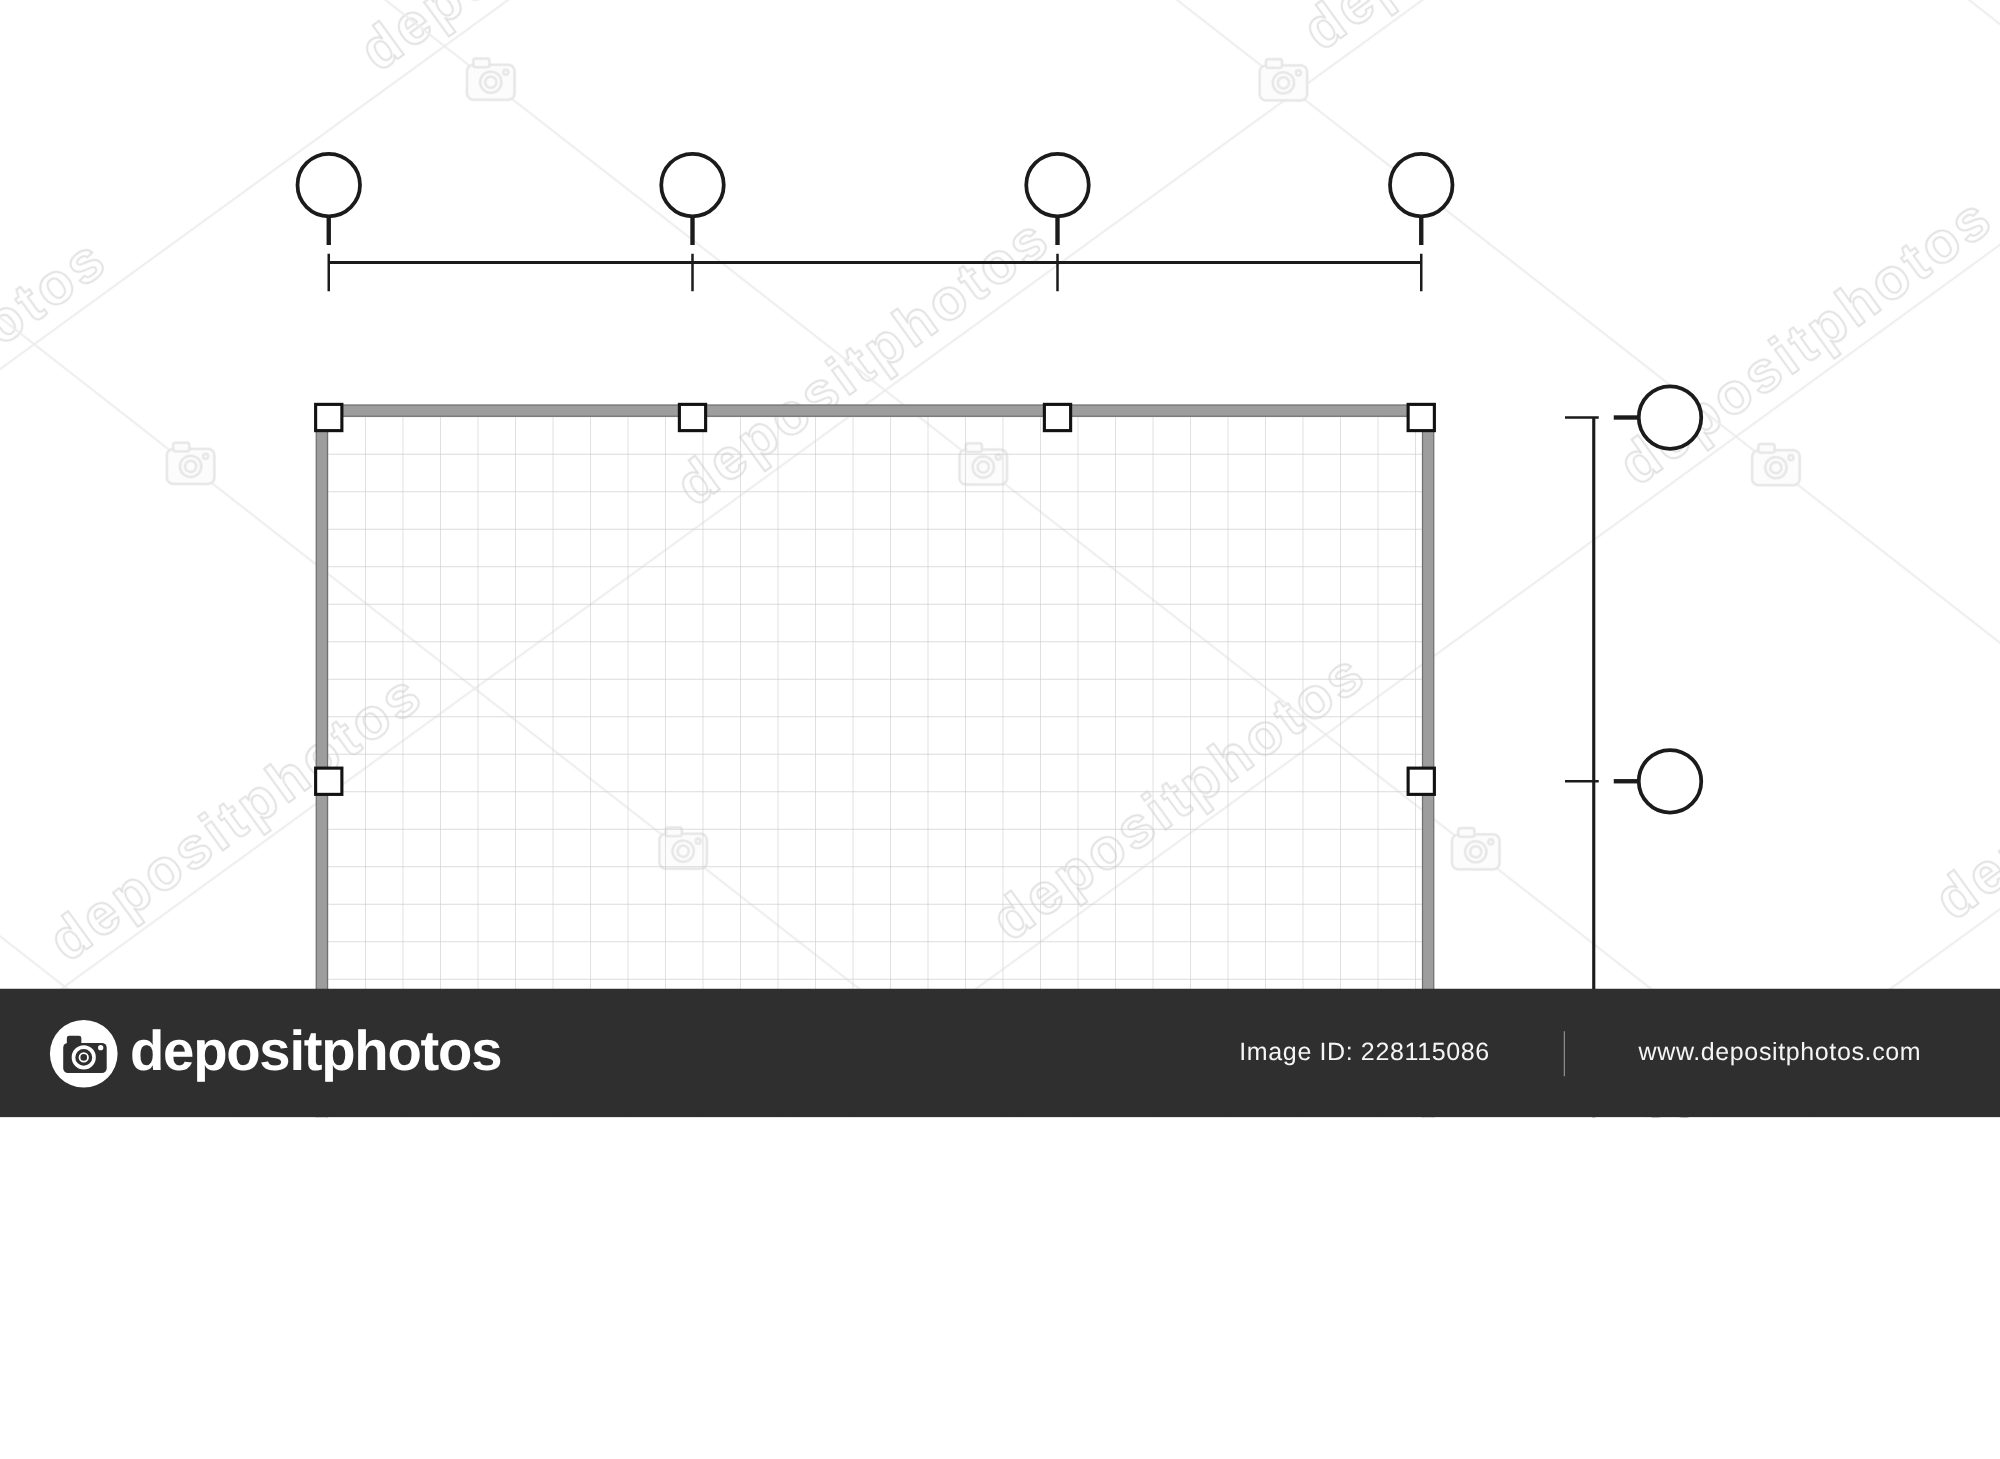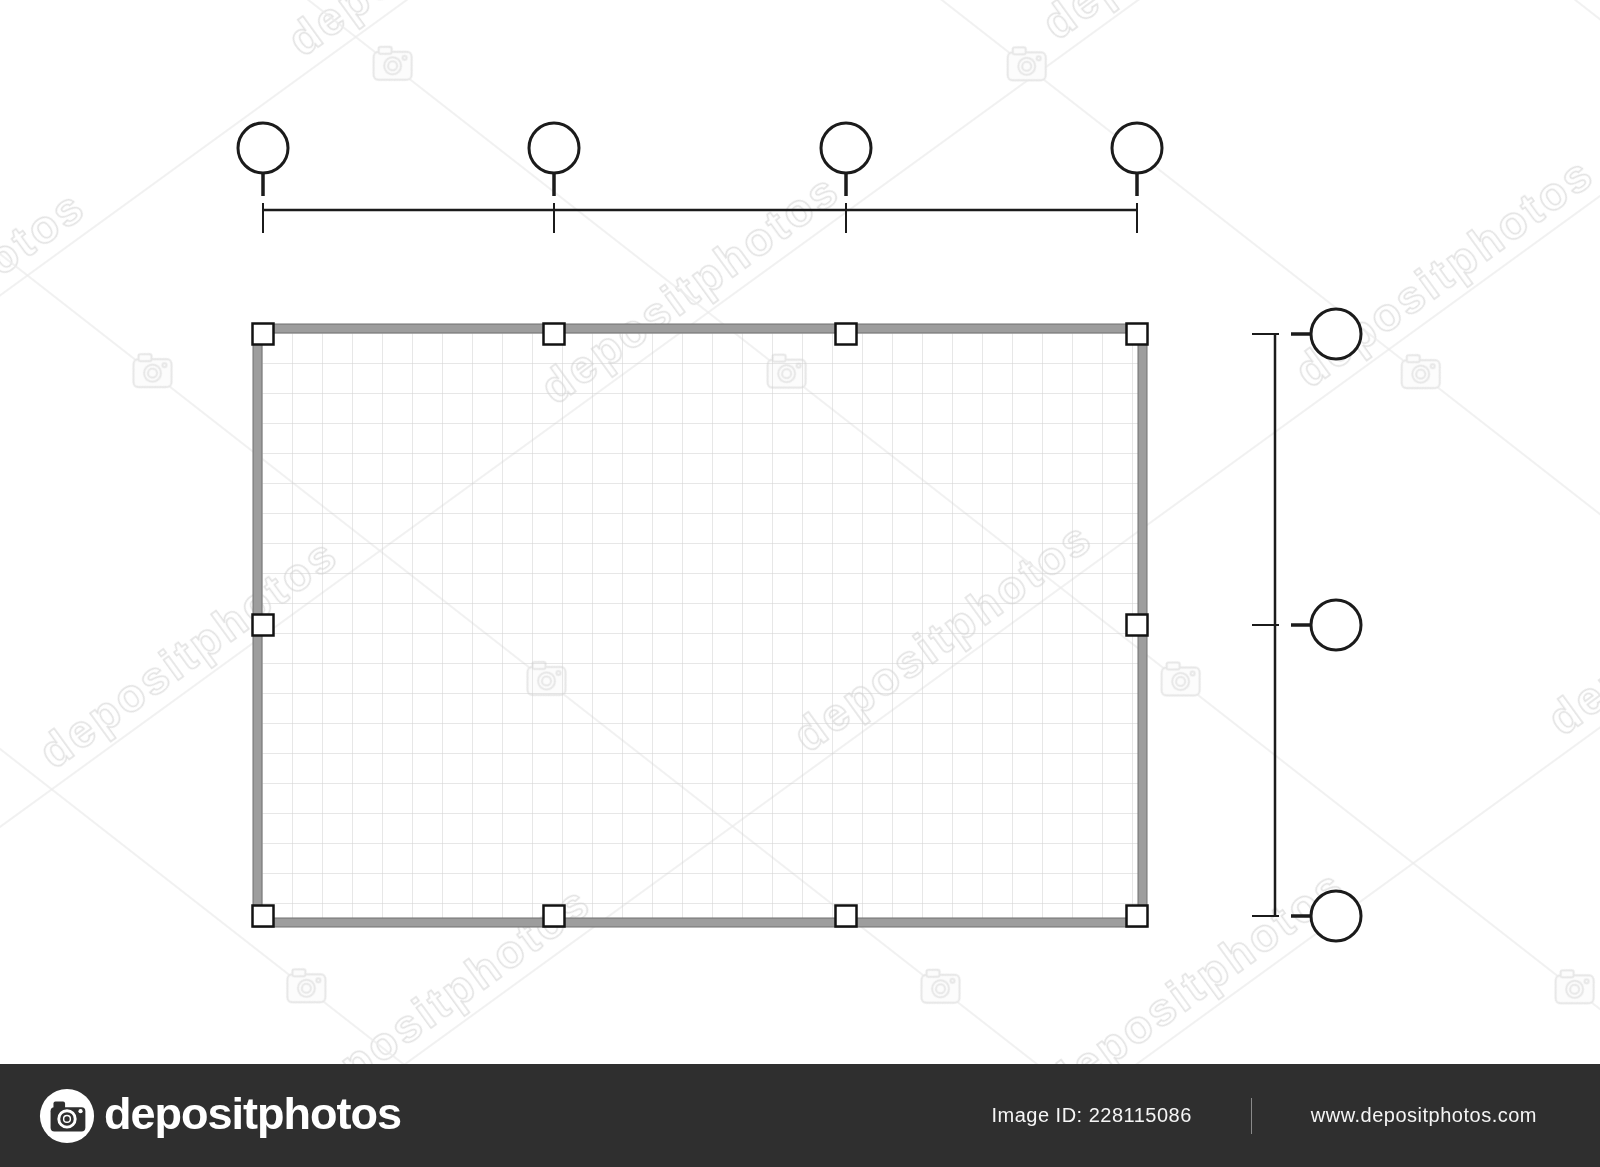--- a/index.html
+++ b/index.html
@@ -1,16 +1,16 @@
 <!DOCTYPE html>
 <html><head>
 <meta charset="utf-8">
 <style>
   html,body{margin:0;padding:0;background:#ffffff;}
-  .canvas{position:relative;width:1600px;height:1167px;background:#ffffff;overflow:hidden;
+  .canvas{position:relative;width:1600px;height:894px;background:#ffffff;overflow:hidden;
           font-family:"Liberation Sans",sans-serif;}
   .layer{position:absolute;left:0;top:0;}
   .wm-line{stroke:#ededed;stroke-width:1.6;}
   .wm-text{font-family:"Liberation Sans",sans-serif;font-weight:bold;font-size:46px;
            letter-spacing:3px;fill:#ffffff;stroke:#e2e2e2;stroke-width:1.5;}
   .wm-cam rect,.wm-cam circle{fill:#fcfcfc;stroke:#e7e7e7;stroke-width:2;}
   .footer{position:absolute;left:0;bottom:0;width:1600px;height:103px;
           display:flex;align-items:center;justify-content:space-between;
           box-sizing:border-box;padding:0 63px 0 38px;}
   .footer-left{display:flex;align-items:center;}

